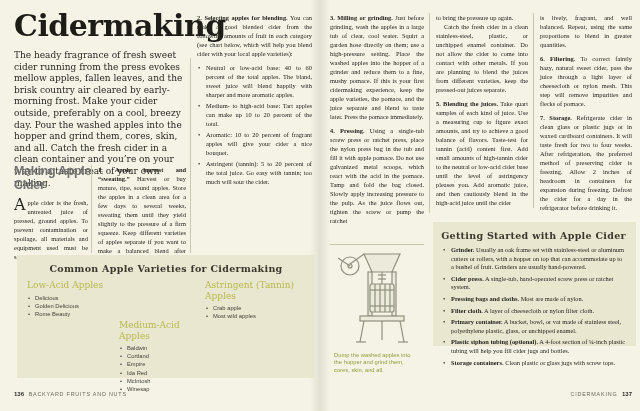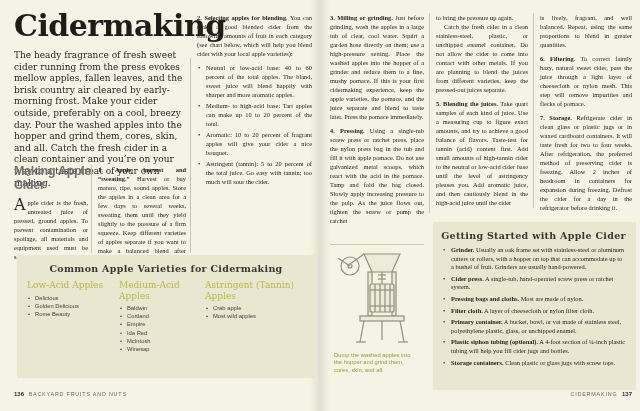--- a/index.html
+++ b/index.html
@@ -107,21 +107,21 @@
     <div style="width:92px;">
       <div class="grp">
         <div class="grp-heading" style="width:82px;">Low-Acid Apples</div>
         <div>
             <div class="v-item">Delicious</div>
             <div class="v-item">Golden Delicious</div>
             <div class="v-item">Rome Beauty</div>
           </div>
       </div>
     </div>
-    <div style="width:86px;">
+    <div style="width:86px;margin-top:40px;">
       <div class="grp">
         <div class="grp-heading" style="width:76px;">Medium-Acid Apples</div>
         <div>
             <div class="v-item">Baldwin</div>
             <div class="v-item">Cortland</div>
             <div class="v-item">Empire</div>
             <div class="v-item">Ida Red</div>
             <div class="v-item">McIntosh</div>
             <div class="v-item">Winesap</div>
           </div>
@@ -195,21 +195,21 @@
     <line x1="30" y1="71" x2="26" y2="92"></line>
     <line x1="66" y1="71" x2="70" y2="92"></line>
     <line x1="48" y1="71" x2="48" y2="90"></line>
     <line x1="22" y1="92" x2="32" y2="92"></line>
     <line x1="64" y1="92" x2="74" y2="92"></line>
   </g>
 </svg>
 
 <p class="abs caption" style="left:334px; top:352px; width:86px;">Dump the washed apples into the hopper and grind them, cores, skin, and all.</p>
 
-<div class="abs box" style="left:433px; top:222px; width:203px; height:168px; padding:8px 10px 6px 8px;">
+<div class="abs box" style="left:433px; top:222px; width:203px; height:124px; padding:8px 10px 6px 8px;">
   <div class="box-title">Getting Started with Apple Cider</div>
   <div style="margin-top:5px;">
       <div class="gs-item"><b>Grinder.</b> <span>Usually an oak frame set with stainless-steel or aluminum cutters or rollers, with a hopper on top that can accommodate up to a bushel of fruit. Grinders are usually hand-powered.</span></div>
       <div class="gs-item"><b>Cider press.</b> <span>A single-tub, hand-operated screw press or ratchet system.</span></div>
       <div class="gs-item"><b>Pressing bags and cloths.</b> <span>Most are made of nylon.</span></div>
       <div class="gs-item"><b>Filter cloth.</b> <span>A layer of cheesecloth or nylon filter cloth.</span></div>
       <div class="gs-item"><b>Primary container.</b> <span>A bucket, bowl, or vat made of stainless steel, polyethylene plastic, glass, or unchipped enamel.</span></div>
       <div class="gs-item"><b>Plastic siphon tubing (optional).</b> <span>A 4-foot section of ¼-inch plastic tubing will help you fill cider jugs and bottles.</span></div>
       <div class="gs-item"><b>Storage containers.</b> <span>Clean plastic or glass jugs with screw tops.</span></div>
     </div>

